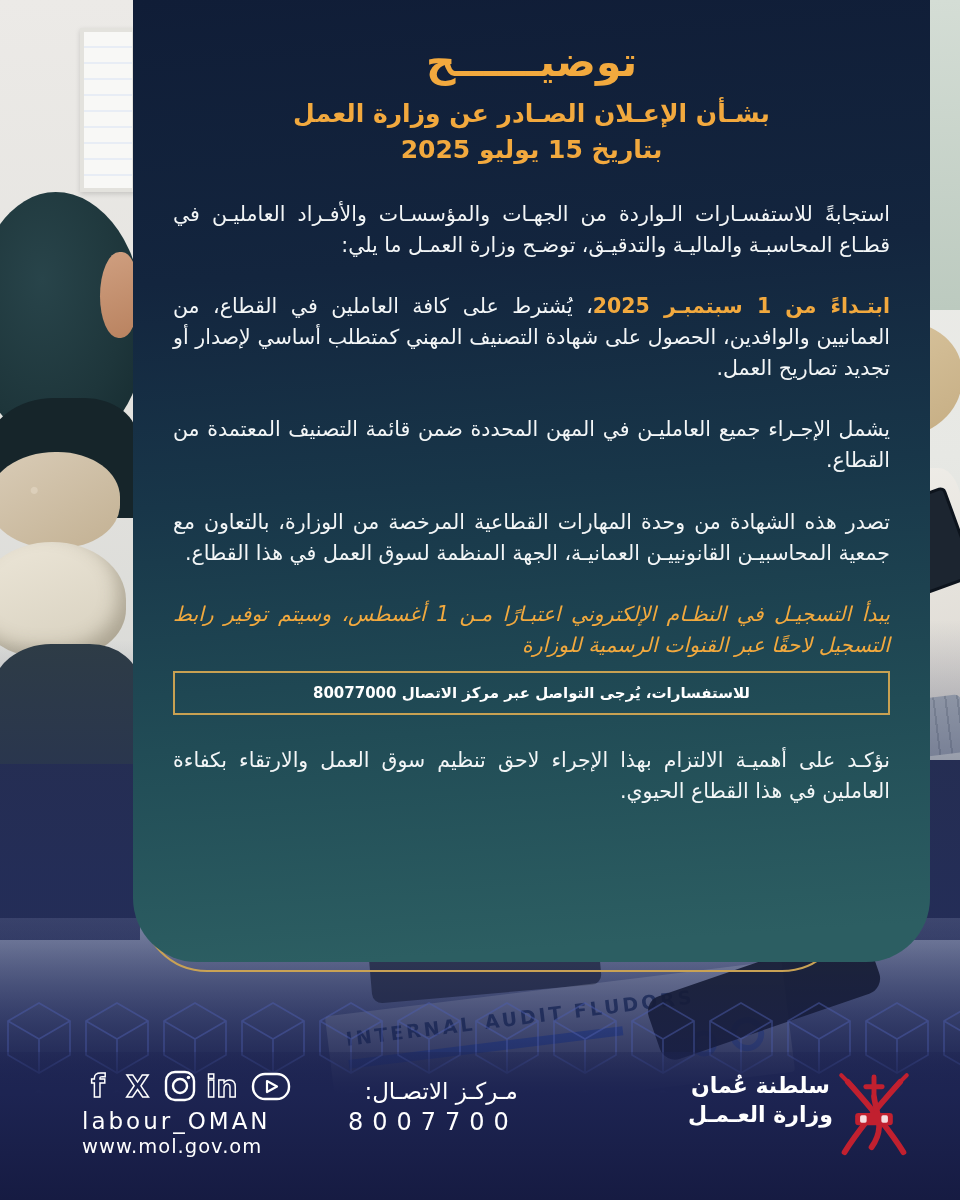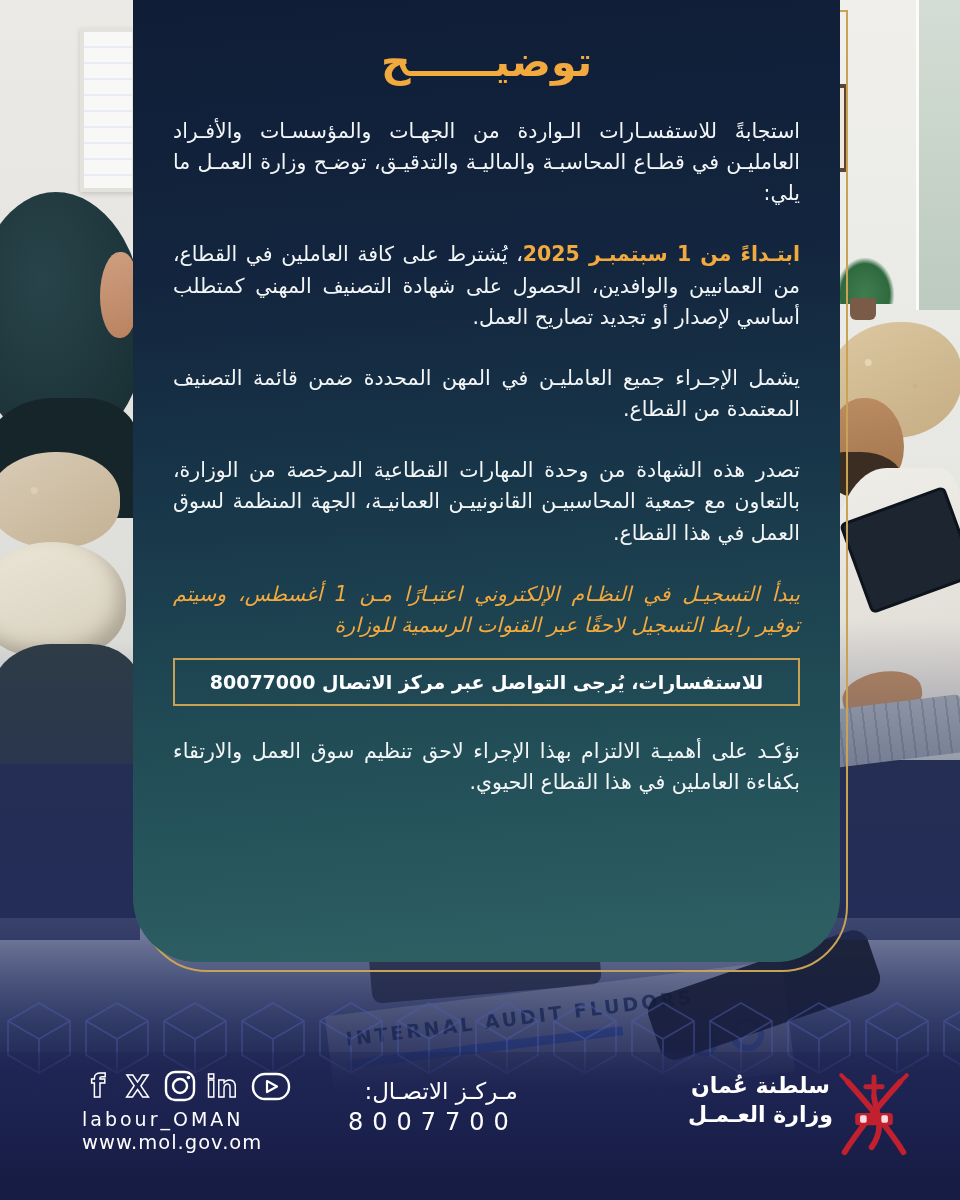--- a/index.html
+++ b/index.html
@@ -75,37 +75,37 @@
     background:linear-gradient(180deg,rgba(35,45,90,0) 0%,rgba(35,45,90,.75) 80%);}
   .side-fade-r{position:absolute;left:818px;top:620px;width:142px;height:320px;
     background:linear-gradient(180deg,rgba(35,45,90,0) 0%,rgba(35,45,90,.7) 85%);}
   .desk-overlay{position:absolute;left:0;top:918px;width:960px;height:282px;
     background:linear-gradient(180deg,rgba(25,31,75,.18) 0%,rgba(25,31,75,.72) 48%,rgba(23,28,68,.95) 100%);}
   .cubes{position:absolute;left:0;top:995px;width:960px;height:205px;opacity:.5;}
 
   
   .card-outline{position:absolute;left:141px;top:10px;width:707px;height:962px;
     border:2px solid #c9a255;border-radius:0 0 66px 66px;z-index:1;}
-  .card{position:absolute;left:133px;top:0;width:707px;height:962px;z-index:2;
+  .card{position:absolute;left:133px;top:0;width:797px;height:962px;z-index:2;
     direction:rtl;padding:38px 40px 0 40px;border-radius:0 0 64px 64px;
     background:linear-gradient(176deg,#101d37 0%,#13253e 28%,#183649 50%,#214c56 74%,#2c5e62 96%);}
   .title{color:#f2a93e;font-size:41px;font-weight:bold;text-align:center;letter-spacing:1px;}
   .subtitle{color:#f2a93e;font-size:25px;font-weight:bold;text-align:center;line-height:1.45;margin-top:10px;}
   .para{color:#f3f6f7;font-size:20.5px;line-height:1.52;text-align:justify;margin-top:30px;}
   .para .hl{color:#f2a93e;font-weight:bold;}
   .para.gold{color:#f2a93e;font-style:italic;}
-  .contact-box{border:2px solid #c8a152;margin-top:17px;padding:11px 14px;text-align:center;
-    color:#ffffff;font-weight:bold;font-size:19px;}
+  .contact-box{border:2px solid #c8a152;margin-top:10px;padding:11px 14px;text-align:center;
+    color:#ffffff;font-weight:bold;font-size:15px;}
 
   
   .footer{position:absolute;left:0;top:1052px;width:960px;height:148px;z-index:1;
     background:linear-gradient(180deg,rgba(29,36,82,.35) 0%,#1d2452 28%,#161b42 100%);}
   .social{position:absolute;left:82px;top:1068px;z-index:3;color:#fff;}
   .icon-row{display:flex;align-items:center;gap:5px;}
-  .handle{font-size:19px;letter-spacing:3px;margin-top:4px;color:#fff;}
+  .handle{font-size:23px;letter-spacing:3px;margin-top:4px;color:#fff;}
   .website{font-size:19.5px;letter-spacing:1px;color:#fff;margin-top:1px;}
   .callcenter{position:absolute;left:348px;top:1078px;z-index:3;direction:rtl;text-align:right;color:#fff;}
   .cc-label{font-size:23px;}
   .cc-number{font-size:24px;letter-spacing:9px;margin-top:4px;direction:ltr;text-align:center;}
   .brand{position:absolute;left:688px;top:1072px;z-index:3;display:flex;align-items:flex-start;}
   .brand-text{text-align:center;color:#fff;font-weight:bold;direction:rtl;}
   .brand-l1{font-size:22px;line-height:1.3;}
   .brand-l2{font-size:22px;line-height:1.3;}
 </style>
 </head>
@@ -157,20 +157,24 @@
       </pattern>
     </defs>
     <rect x="0" y="0" width="960" height="205" fill="url(#cubes)"></rect>
   </svg>
 
   <div class="footer"></div>
 
   <div class="card-outline"></div>
   <div class="card">
     <div class="title">توضيــــــح</div>
+    <div class="subtitle">
+      <span>بشـأن الإعـلان الصـادر عن وزارة العمل</span><br>
+      <span>بتاريخ 15 يوليو 2025</span>
+    </div>
     <div class="para">استجابةً للاستفسـارات الـواردة من الجهـات والمؤسسـات والأفـراد العامليـن في قطـاع المحاسبـة والماليـة والتدقيـق، توضـح وزارة العمـل ما يلي:</div>
     <div class="para">
       <span class="hl">ابتـداءً من 1 سبتمبـر 2025</span><span>، يُشترط على كافة العاملين في القطاع، من العمانيين والوافدين، الحصول على شهادة التصنيف المهني كمتطلب أساسي لإصدار أو تجديد تصاريح العمل.</span>
     </div>
     <div class="para">يشمل الإجـراء جميع العامليـن في المهن المحددة ضمن قائمة التصنيف المعتمدة من القطاع.</div>
     <div class="para">تصدر هذه الشهادة من وحدة المهارات القطاعية المرخصة من الوزارة، بالتعاون مع جمعية المحاسبيـن القانونييـن العمانيـة، الجهة المنظمة لسوق العمل في هذا القطاع.</div>
     <div class="para gold">يبدأ التسجيـل في النظـام الإلكتروني اعتبـارًا مـن 1 أغسطس، وسيتم توفير رابط التسجيل لاحقًا عبر القنوات الرسمية للوزارة</div>
     <div class="contact-box">للاستفسارات، يُرجى التواصل عبر مركز الاتصال 80077000</div>
     <div class="para">نؤكـد على أهميـة الالتزام بهذا الإجراء لاحق تنظيم سوق العمل والارتقاء بكفاءة العاملين في هذا القطاع الحيوي.</div>
   </div>

